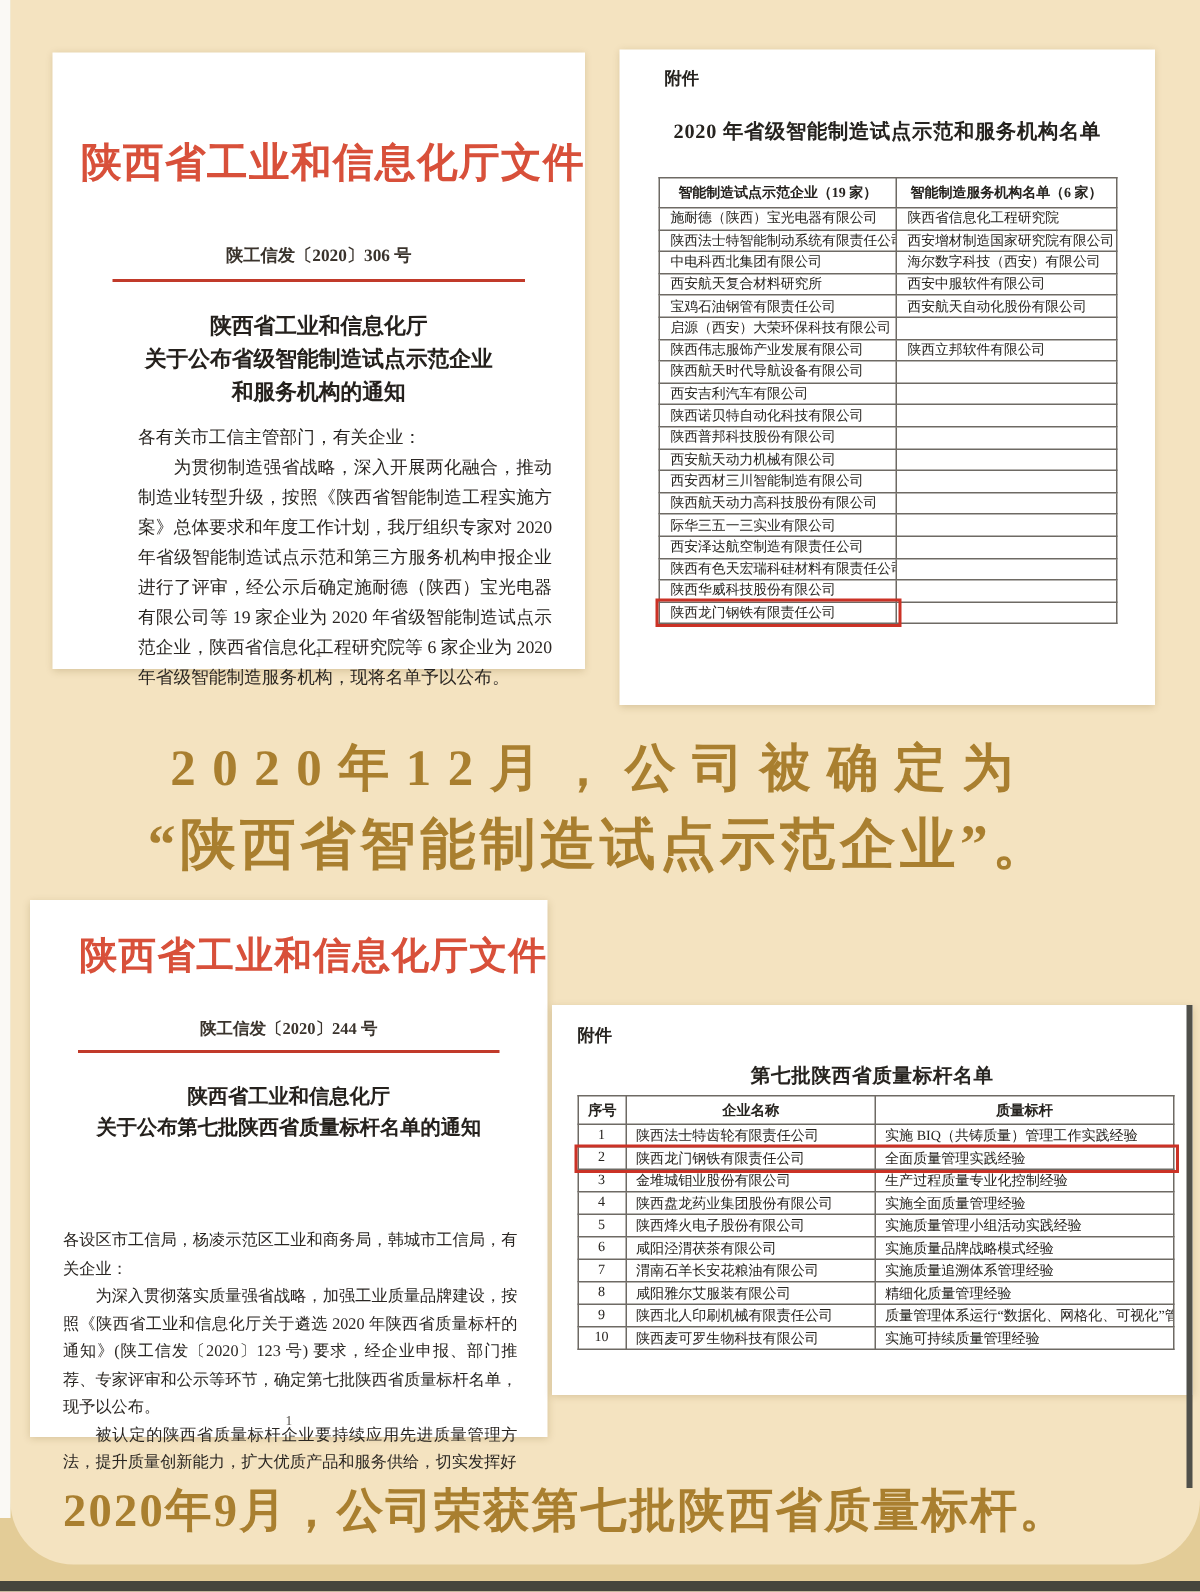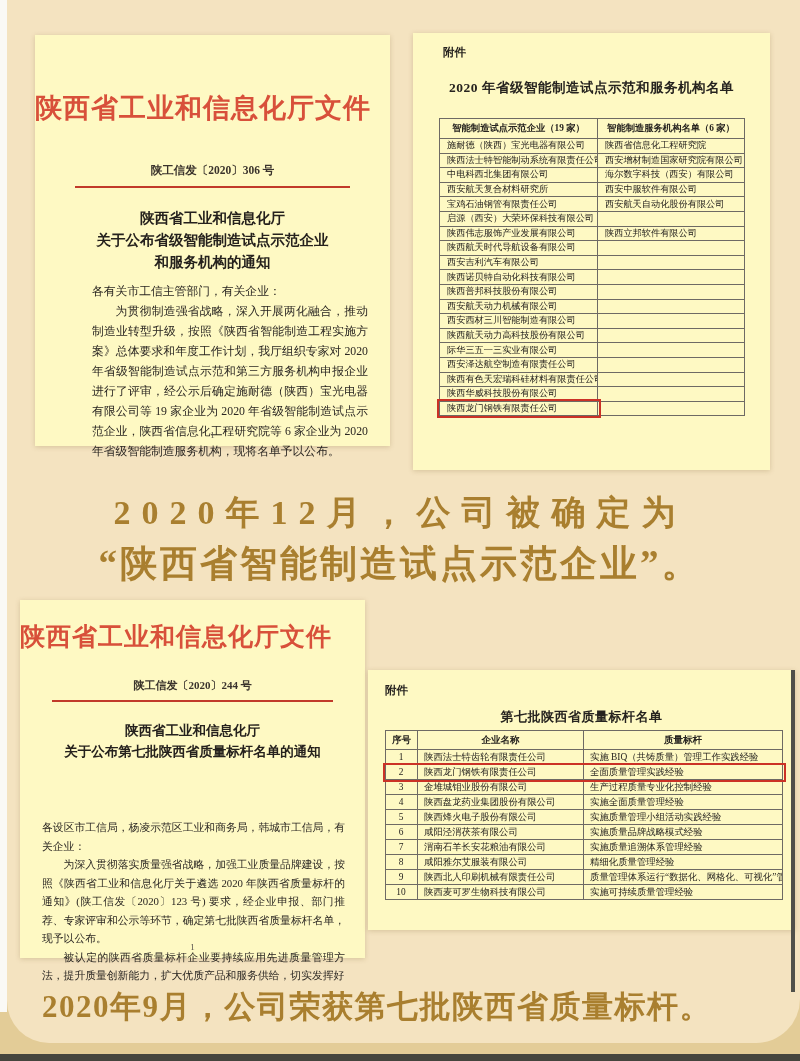--- a/index.html
+++ b/index.html
@@ -4,27 +4,27 @@
 <style>
   html,body{margin:0;padding:0;}
   .canvas{position:relative;width:800px;height:1061px;background:#e3cc97;overflow:hidden;
           font-family:"Liberation Serif","DejaVu Serif",serif;color:#26231f;}
   .edge-strip{position:absolute;left:0;top:0;width:7px;height:1012px;background:#faf9f5;}
   .panel{position:absolute;left:7px;top:0;width:793px;height:1043px;background:#f4e3c0;
          border-radius:0 0 44px 42px;}
   .bottom-bar{position:absolute;left:0;bottom:0;width:800px;height:7px;background:#45453d;}
   .scan-edge{position:absolute;left:791px;top:670px;width:4px;height:322px;background:#50504a;}
 
-  .page{position:absolute;background:#fef9c3;box-shadow:0 1px 5px rgba(110,80,25,0.22);}
+  .page{position:absolute;background:#ffffff;box-shadow:0 1px 5px rgba(110,80,25,0.22);}
   #page1{left:35px;top:35px;width:355px;height:411px;}
   #page2{left:413px;top:33px;width:357px;height:437px;}
   #page3{left:20px;top:600px;width:345px;height:358px;}
   #page4{left:368px;top:670px;width:427px;height:260px;}
 
-  .doc-header{position:absolute;width:100%;text-align:left;color:#d8503a;font-weight:bold;}
+  .doc-header{position:absolute;width:100%;text-align:right;color:#d8503a;font-weight:bold;}
   #page1 .doc-header{top:55px;font-size:27px;letter-spacing:1px;}
   #page3 .doc-header{top:20px;font-size:25px;letter-spacing:1px;}
   .doc-number{position:absolute;width:100%;text-align:center;font-weight:bold;color:#3a332c;}
   #page1 .doc-number{top:128px;font-size:11.5px;}
   #page3 .doc-number{top:78px;font-size:11px;}
   .red-line{position:absolute;height:2px;background:#c13a2a;}
   #page1 .red-line{top:151px;left:40px;right:40px;}
   #page3 .red-line{top:100px;left:32px;right:32px;}
   .doc-title{position:absolute;width:100%;text-align:center;font-weight:bold;color:#25211d;}
   #page1 .doc-title{top:172px;font-size:14.5px;line-height:22px;}

